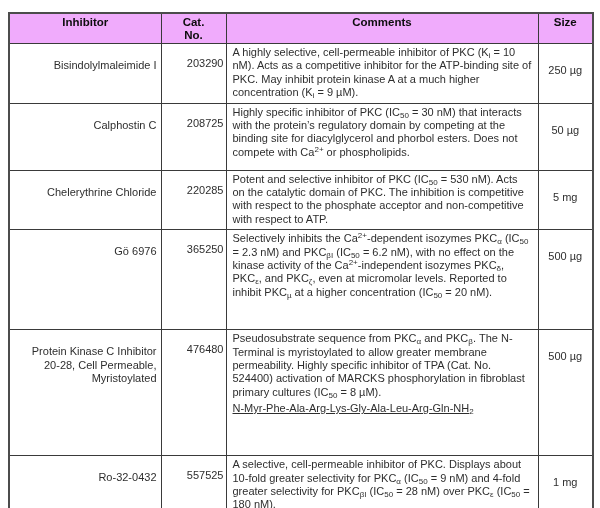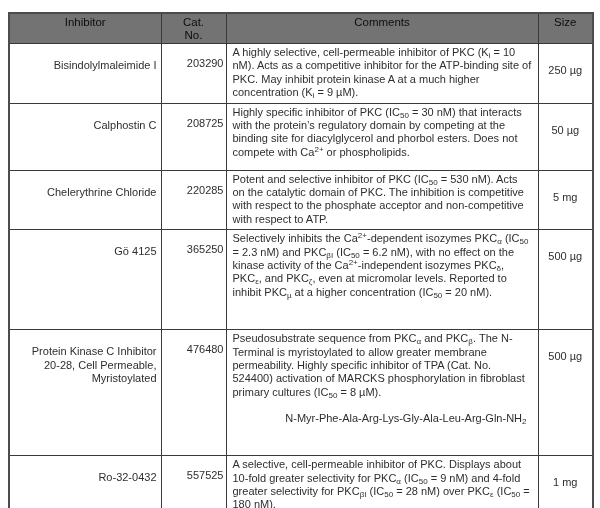--- a/index.html
+++ b/index.html
@@ -9,33 +9,33 @@
     -webkit-font-smoothing:antialiased;
   }
   .page{position:relative;width:600px;height:508px;overflow:hidden;}
   table.inhib{
     position:absolute;left:8px;top:12px;width:584px;
     border-collapse:collapse;table-layout:fixed;
     border:2px solid #4c4c4c;
   }
   th,td{border:1px solid #3a3a3a;vertical-align:top;overflow:hidden;}
   th{
-    background:#737373;color:#0d0d0d;
-    font-size:11.5px;font-weight:normal;line-height:13px;
+    background:#f0abfc;color:#0d0d0d;
+    font-size:11.5px;font-weight:bold;line-height:13px;
     padding:2px 12px 1px;text-align:center;height:13px;
   }
   td{font-size:11px;line-height:13.4px;color:#2e2e2e;}
   td.name{padding:15px 4px 4px 6px;text-align:right;}
   td.cat{padding:13px 2px 4px;text-align:right;}
   td.comments{padding:2px 5px 3px 6px;text-align:left;}
   td.size{padding:20px 2px 4px;text-align:center;}
   sub,sup{font-size:8px;line-height:0;}
   sub{vertical-align:baseline;position:relative;top:2px;}
   sup{vertical-align:baseline;position:relative;top:-4px;}
-  .seq{text-align:right;margin:13px 6px 8px 0;}
+  .seq{text-align:left;margin:3px 6px 8px 0;text-decoration:underline;}
   tbody tr:nth-child(1){height:57px;}
   tbody tr:nth-child(2){height:67px;}
   tbody tr:nth-child(3){height:59px;}
   tbody tr:nth-child(4){height:100px;}
   tbody tr:nth-child(5){height:126px;}
   tbody tr:nth-child(6){height:62px;}
 </style>
 </head>
 <body>
 
@@ -74,21 +74,21 @@
         </tr>
         <tr>
           <td class="name">Chelerythrine Chloride</td>
           <td class="cat">220285</td>
           <td class="comments">
             <div><span>Potent and selective inhibitor of PKC (IC</span><sub>50</sub><span> = 530 nM). Acts on the catalytic domain of PKC. The inhibition is competitive with respect to the phosphate acceptor and non-competitive with respect to ATP.</span></div>
           </td>
           <td class="size">5 mg</td>
         </tr>
         <tr>
-          <td class="name">Gö 4125</td>
+          <td class="name">Gö 6976</td>
           <td class="cat">365250</td>
           <td class="comments">
             <div><span>Selectively inhibits the Ca</span><sup>2+</sup><span>-dependent isozymes PKC</span><sub>α</sub><span> (IC</span><sub>50</sub><span> = 2.3 nM) and PKC</span><sub>βI</sub><span>  (IC</span><sub>50</sub><span> = 6.2 nM), with no effect on the kinase activity of the Ca</span><sup>2+</sup><span>-independent isozymes PKC</span><sub>δ</sub><span>, PKC</span><sub>ε</sub><span>, and PKC</span><sub>ζ</sub><span>, even at micromolar levels. Reported to inhibit PKC</span><sub>µ</sub><span> at a higher concentration (IC</span><sub>50</sub><span> = 20 nM).</span></div>
           </td>
           <td class="size">500 µg</td>
         </tr>
         <tr>
           <td class="name">Protein Kinase C Inhibitor 20-28, Cell Permeable, Myristoylated</td>
           <td class="cat">476480</td>
           <td class="comments">

